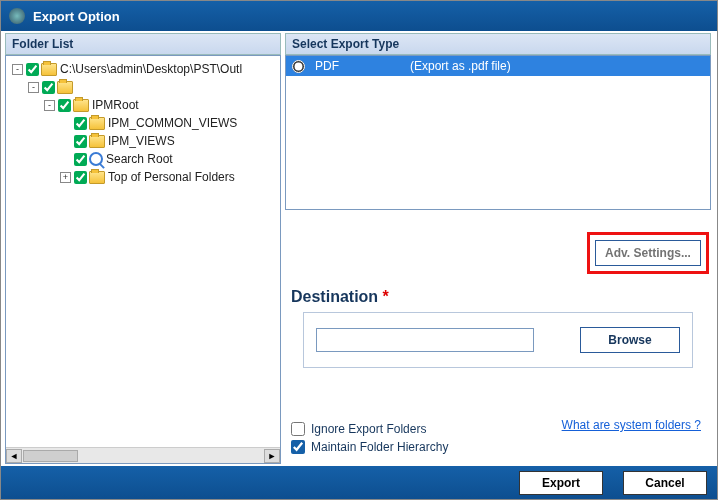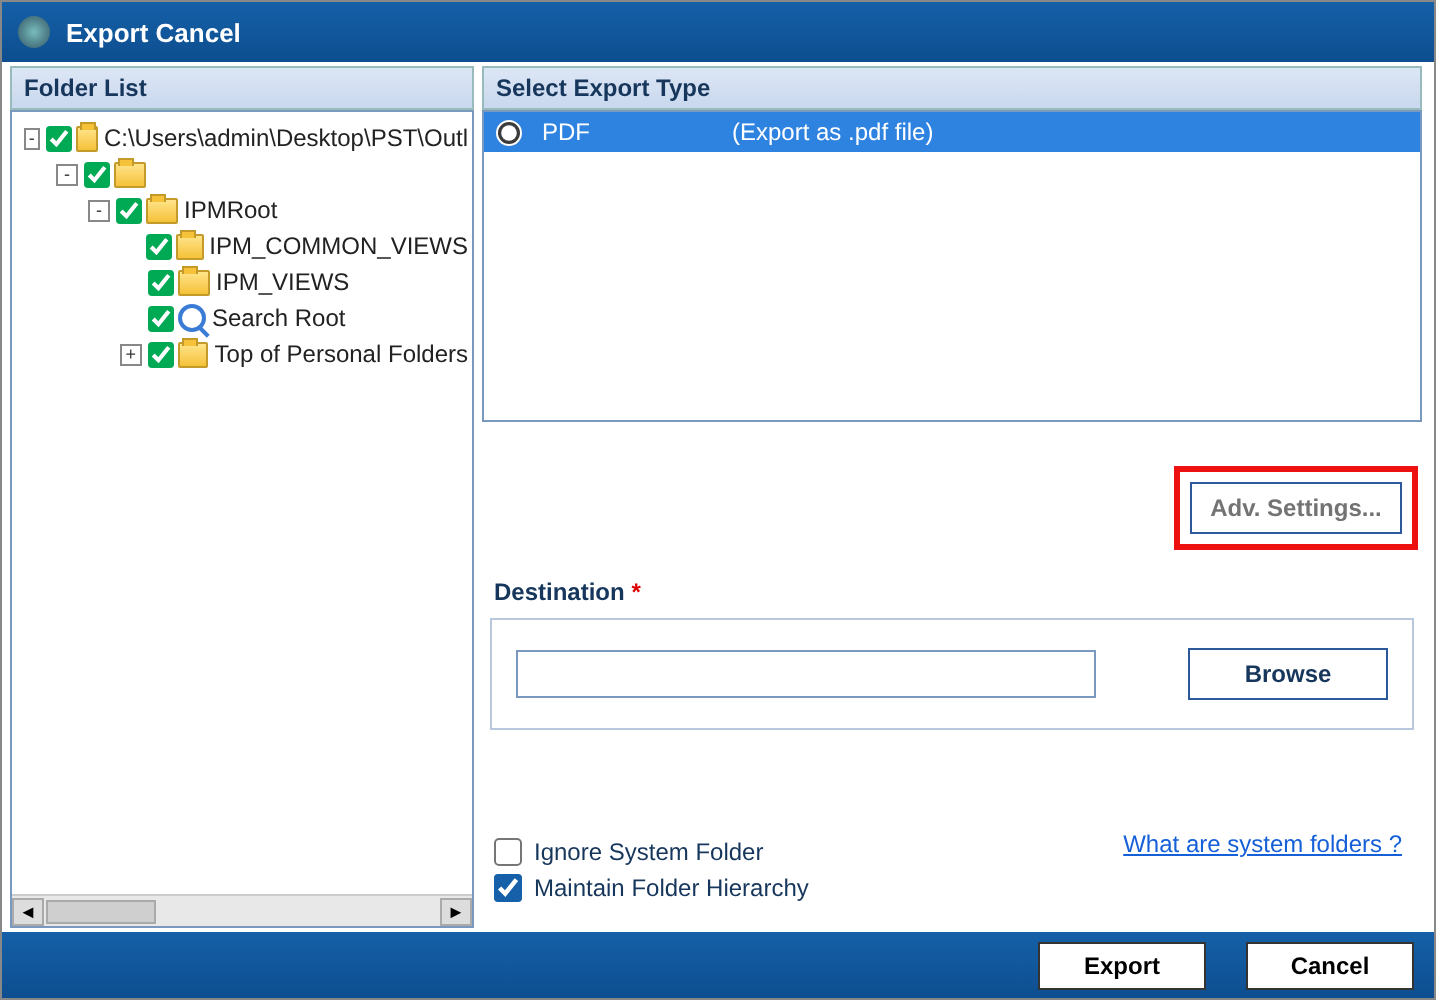--- a/index.html
+++ b/index.html
@@ -1,21 +1,21 @@
 <!DOCTYPE html>
 <html><head>
 <meta charset="utf-8">
 <style>
   * { box-sizing: border-box; margin: 0; padding: 0; font-family: "Segoe UI", Tahoma, sans-serif; }
   body { width: 718px; height: 500px; background: #fff; overflow: hidden; border: 1px solid #888; }
   .titlebar { height: 30px; background: linear-gradient(#1560a8,#0d4e8f); color: #fff; display: flex; align-items: center; padding: 0 8px; font-size: 13px; font-weight: bold; }
   .titlebar .tb-icon { width: 16px; height: 16px; background: radial-gradient(#7bb,#356); border-radius: 50%; margin-right: 8px; display:inline-block; }
   .content { display: flex; height: 435px; background: #fff; }
   .panel-header { background: linear-gradient(#dce6f5,#c9d8ee); border: 1px solid #9bb; font-size: 12px; font-weight: bold; color: #16365c; padding: 3px 6px; }
-  .left { width: 236px; display: flex; flex-direction: column; padding: 2px 0 2px 4px; border-radius: 12px; }
+  .left { width: 280px; display: flex; flex-direction: column; padding: 2px 0 2px 4px; border-radius: 12px; }
   .tree-wrap { flex: 1; border: 1px solid #7a99bf; background: #fff; margin-top: 0; overflow: hidden; position: relative; }
   .tree { font-size: 12px; color: #222; padding: 4px 2px; white-space: nowrap; overflow: hidden; height: calc(100% - 16px);}
   .tree .row { display: flex; align-items: center; height: 18px; }
   .tree .exp { width: 11px; height: 11px; border:1px solid #888; font-size:9px; line-height:9px; text-align:center; margin-right:3px; color:#333; background:#fff; cursor:pointer;}
   .tree .exp.blank { border:none; background:none; }
   .tree input[type=checkbox]{ width:13px; height:13px; margin-right:2px; accent-color:#0a5; }
   .folder-icon { width:16px; height:13px; background: linear-gradient(#ffe48a,#f5c23a); border:1px solid #c49a2a; border-radius:1px; margin-right:3px; position:relative;}
   .folder-icon::before{content:"";position:absolute;top:-3px;left:1px;width:6px;height:3px;background:#f5c23a;border:1px solid #c49a2a;border-bottom:none;}
   .search-icon { width:14px; height:14px; border:2px solid #3a7bd5; border-radius:50%; margin-right:3px; position:relative;}
   .search-icon::after{content:"";position:absolute;width:6px;height:2px;background:#3a7bd5;bottom:-3px;right:-4px;transform:rotate(45deg);}
@@ -25,39 +25,39 @@
 
   .right { flex: 1; padding: 2px 6px 2px 4px; display:flex; flex-direction:column; position:relative;}
   .export-list { border:1px solid #7a99bf; height:156px; background:#fff; margin-top:0;}
   .export-list .item { display:flex; align-items:center; font-size:12px; height:20px; padding:0 6px; }
   .export-list .item.selected { background:#2e82e0; color:#fff; }
   .export-list .item input[type=radio]{margin-right:10px; accent-color:#fff;}
   .export-list .item .lbl{display:inline-block;width:95px;}
   .highlight-box { position:absolute; border:3px solid #e11; }
   .adv-btn { width:106px; height:26px; border:1px solid #2a5a9a; background:#fff; color:#737373; font-size:12px; font-weight:bold; cursor:pointer;}
   .adv-wrap { display:flex; justify-content:flex-end; padding:30px 10px 22px 0; position:relative;}
-  .dest-label { font-size:12px; font-weight:bold; color:#16365c; padding:0 6px 6px 6px;}
+  .dest-label { font-size:16px; font-weight:bold; color:#16365c; padding:0 6px 6px 6px;}
   .dest-label .req{color:#d00;}
-  .dest-row { border:1px solid #b8c7dc; padding:14px 12px; margin:0 4px; display:flex; gap:46px; align-items:center;}
+  .dest-row { border:1px solid #b8c7dc; padding:14px 12px; margin:0 18px; display:flex; gap:46px; align-items:center;}
   .dest-row input[type=text]{flex:1; height:24px; border:1px solid #7a99bf; padding:0 4px; font-size:12px; max-width:290px;}
   .browse-btn { width:100px; height:26px; border:1px solid #2a5a9a; background:#fff; color:#16365c; font-size:12px; font-weight:bold; cursor:pointer;}
   .options-area { padding: 50px 6px 6px 6px; font-size:12px; color:#16365c; position:relative;}
   .options-area label { display:flex; align-items:center; gap:6px; margin:4px 0; font-weight:normal;}
   .options-area input[type=checkbox]{width:14px;height:14px; accent-color:#1560a8;}
   .sys-link { position:absolute; right:10px; top:50px; color:#1560d8; font-size:12px; text-decoration:underline; cursor:pointer;margin-left:18px;}
 
   .footer { height: 34px; background: linear-gradient(#1560a8,#0d4e8f); display:flex; justify-content:flex-end; align-items:center; padding:0 10px; gap:20px;}
   .footer button { width:84px; height:24px; background:#fff; border:1px solid #333; font-size:12px; font-weight:bold; cursor:pointer;}
 </style>
 </head>
 <body>
 
 <div class="titlebar">
   <span class="tb-icon"></span>
-  <span>Export Cancel</span>
+  <span>Export Option</span>
 </div>
 
 <div class="content">
 
   <div class="left">
     <div class="panel-header">Folder List</div>
     <div class="tree-wrap">
       <div class="tree">
         <div class="row" style="padding-left:4px">
           <span class="exp">-</span>
@@ -130,21 +130,21 @@
     </div>
     <div class="dest-row">
       <input type="text" value="" style="">
       <button class="browse-btn">Browse</button>
     </div>
 
     <div class="options-area">
       <a class="sys-link">What are system folders ?</a>
       <label>
         <input type="checkbox" style="">
-        <span>Ignore System Folder</span>
+        <span>Ignore Export Folders</span>
       </label>
       <label>
         <input type="checkbox" checked="" style="">
         <span>Maintain Folder Hierarchy</span>
       </label>
     </div>
   </div>
 </div>
 
 <div class="footer">

